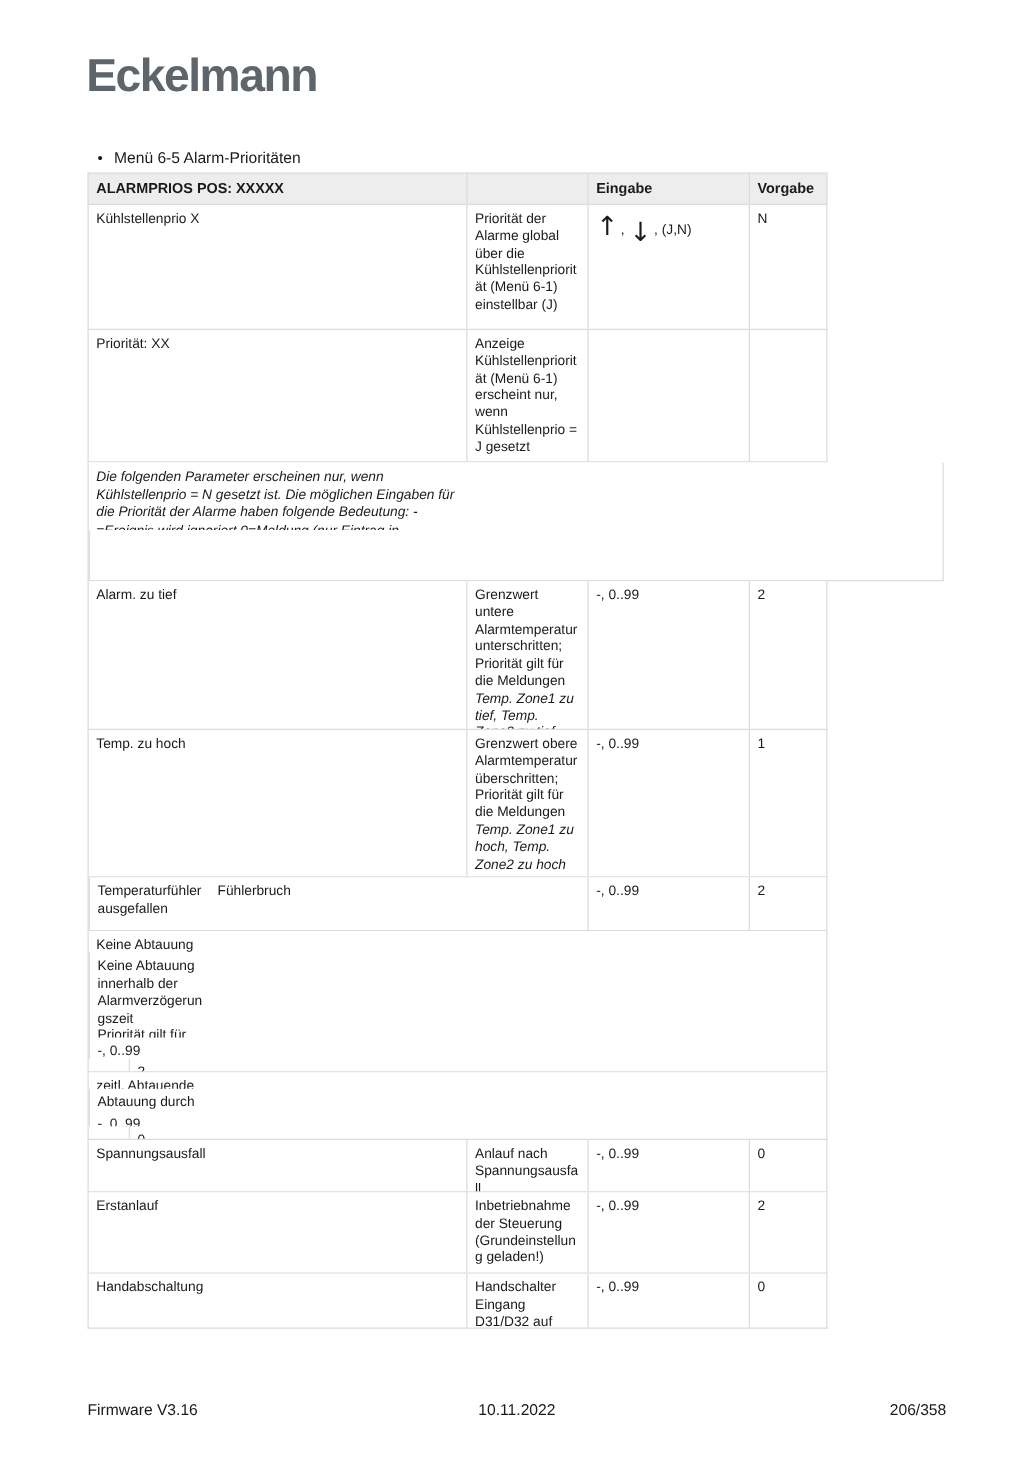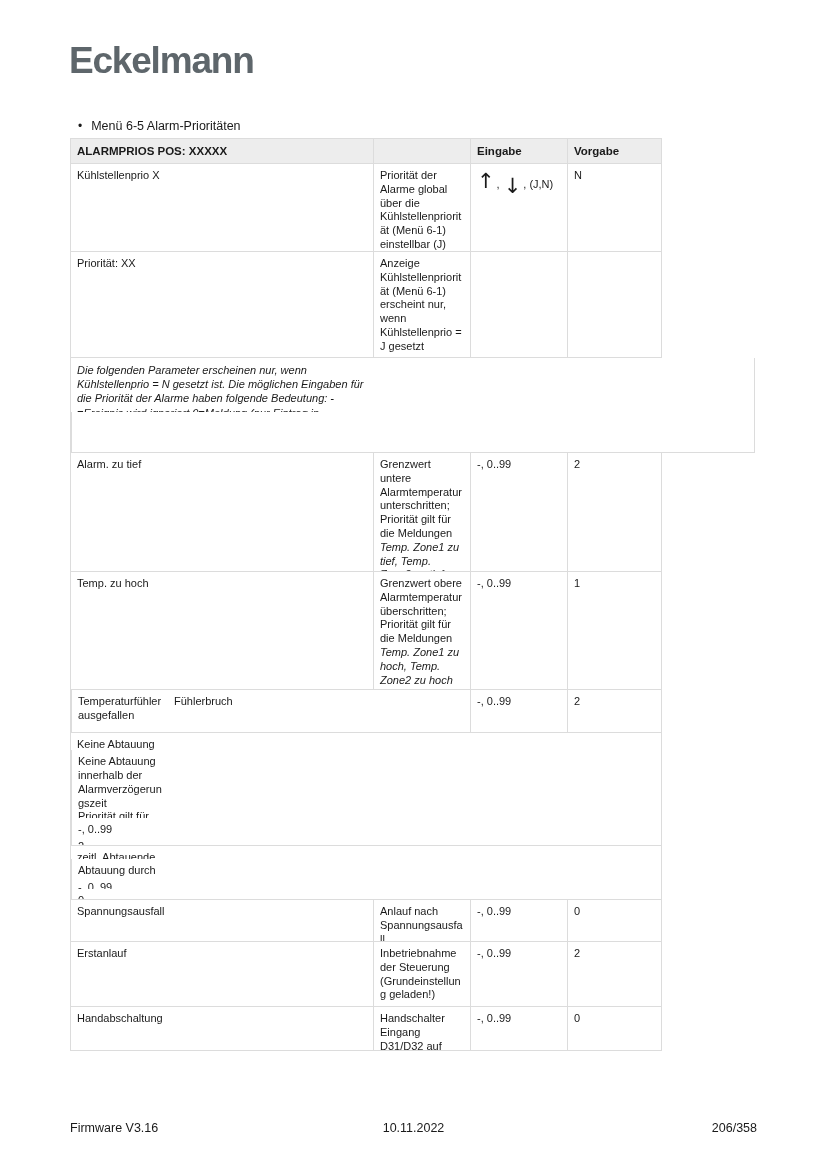--- a/index.html
+++ b/index.html
@@ -36,21 +36,21 @@
     background:#fff;
   }
   .trow.thead{border-top:1px solid var(--border);background:var(--header-bg);}
   .trow.note-row{width:685px;}
   .tcell{
     padding:5px 6px;font-size:11px;line-height:13.8px;
     overflow:hidden;overflow-wrap:break-word;
   }
   .c1{width:302px;}
   .c2,.c3{width:97px;border-left:1px solid var(--border);}
-  .c4{flex:1;border-left:1px solid var(--border);}
+  .c4{flex:1;border-left:1px solid var(--border);margin-left:32px;}
   .thead .tcell{font-weight:700;font-size:11.5px;padding-top:6px;}
   .it{font-style:italic;}
   .note-c1{width:304px;font-style:italic;font-size:11px;line-height:14.2px;}
   .note-fill{width:95px;border-left:1px solid var(--border);}
   .note-fill.last{flex:1;}
   .arrow-line{display:flex;align-items:flex-end;white-space:nowrap;padding-top:2px;}
   .arrow{font-family:"DejaVu Sans", sans-serif;font-size:21px;line-height:21px;}
   .arrow.down{transform:translateY(5px);margin-left:4px;}
   .arrow-sep{font-size:11px;margin-left:2px;}
   .arrow-suffix{font-size:11px;margin-left:2px;}
@@ -73,21 +73,21 @@
 </div>
 
 <div class="table-wrap">
   <div class="trow thead" style="height:26px;">
     <div class="tcell c1">ALARMPRIOS POS: XXXXX</div>
     <div class="tcell c2"></div>
     <div class="tcell c3">Eingabe</div>
     <div class="tcell c4">Vorgabe</div>
   </div>
   <div id="table-body">
-      <div class="trow" style="height: 88px;">
+      <div class="trow" style="height: 100px;">
         <div class="tcell c1">Kühlstellenprio X</div>
         <div class="tcell c2"><span>Priorität der Alarme global über die Kühlstellenpriorität (Menü 6-1) einstellbar (J)</span></div>
         <div class="tcell c3">
           <div class="arrow-line">
             <div class="arrow up">↑</div>
             <div class="arrow-sep">,</div>
             <div class="arrow down">↓</div>
             <div class="arrow-suffix">, (J,N)</div>
           </div>
         </div>

